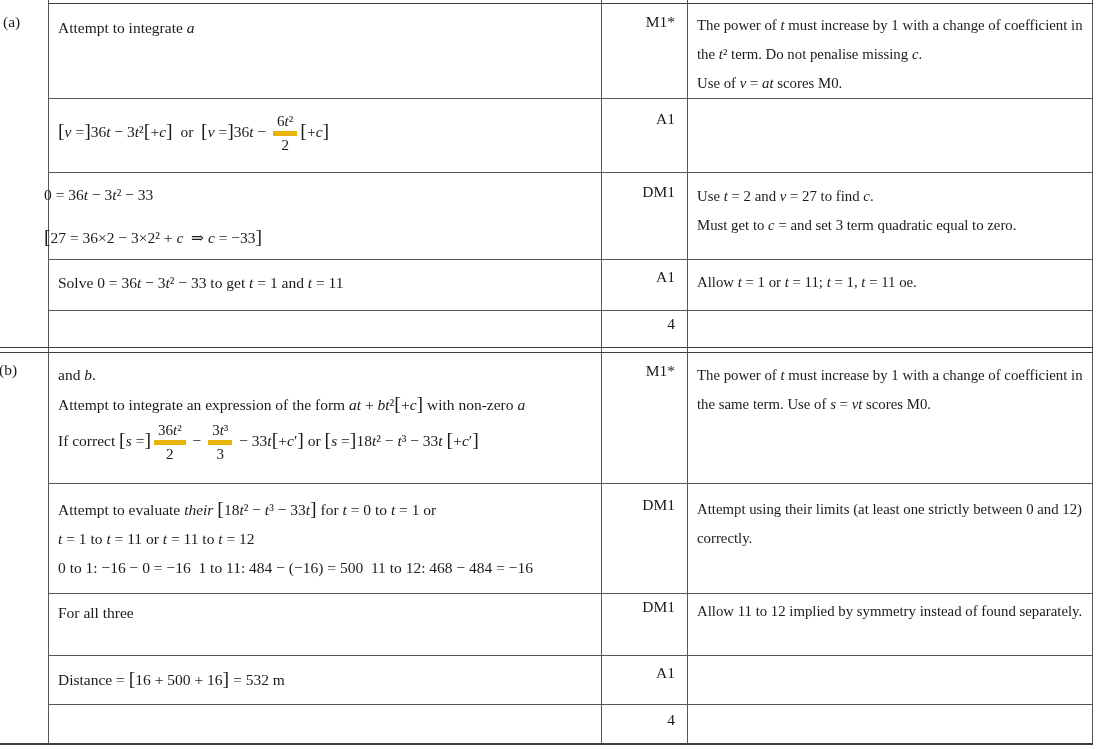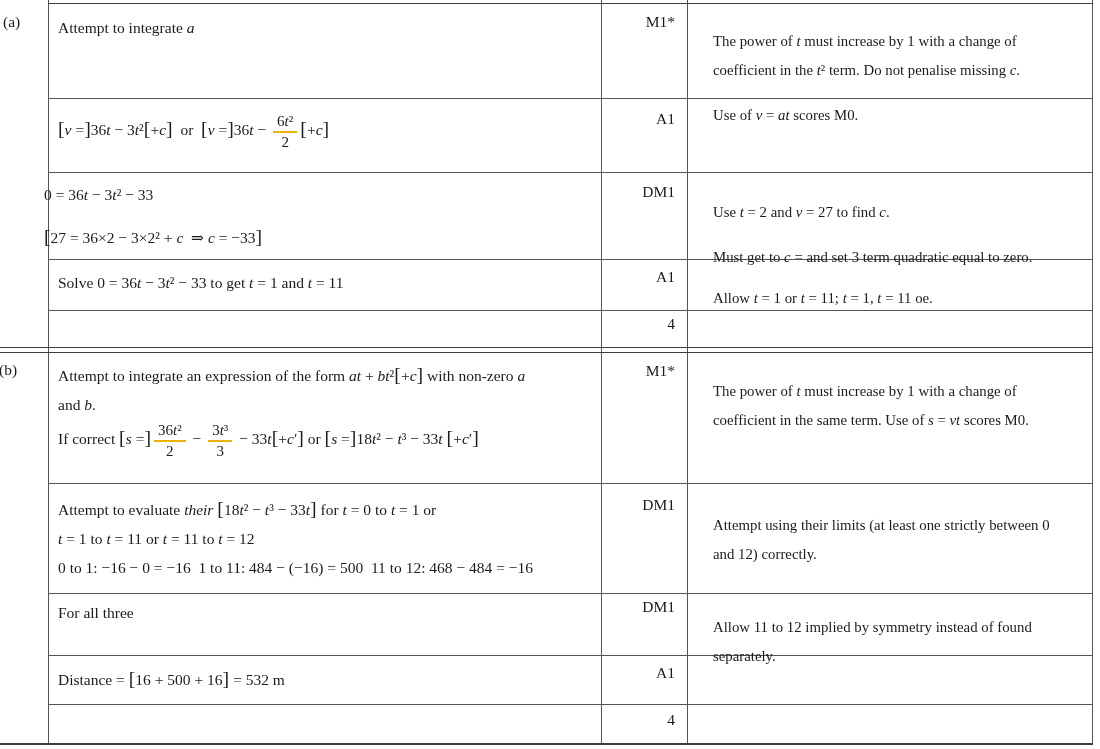--- a/index.html
+++ b/index.html
@@ -6,26 +6,26 @@
   .screen{
     position:relative;width:1100px;height:749px;background:#fff;overflow:hidden;
     font-family:"Liberation Serif","DejaVu Serif",serif;color:#1b1b1b;
   }
   .vl{position:absolute;width:1px;background:#555;}
   .hl{position:absolute;height:1px;background:#555;}
   .hl.dark{background:#3f3f3f;}
   .cell{position:absolute;}
   .work{font-size:15.5px;line-height:29px;white-space:nowrap;}
   .note{font-size:14.8px;line-height:29px;width:388px;}
-  .note p{margin:16px;}
+  .note p{margin:0;}
   .mark{font-size:15.5px;font-weight:normal;width:75px;text-align:right;white-space:nowrap;}
   .part{font-size:15.5px;}
   .mathline{white-space:nowrap;}
   .frac{display:inline-block;vertical-align:middle;text-align:center;margin:0 3px;line-height:1.12;font-size:15px;}
-  .frac .num{display:block;border-bottom:2px solid #eab308;padding:0 4px 1px 4px;}
+  .frac .num{display:block;border-bottom:5px solid #eab308;padding:0 4px 1px 4px;}
   .frac .den{display:block;padding-top:1px;}
   .bk{font-size:1.28em;}
   i{font-style:italic;}
 </style>
 </head>
 <body>
 
 <div class="screen">
 
   <div class="vl" style="left:48px;top:0;height:744px;"></div>
@@ -73,22 +73,22 @@
 
   <div class="cell work" style="left:58px;top:268px;text-align:right;">Solve 0 = 36<i>t</i> − 3<i>t</i>² − 33 to get <i>t</i> = 1 and <i>t</i> = 11</div>
   <div class="cell mark" style="left:600px;top:268px;">A1</div>
   <div class="cell note" style="left:697px;top:268px;">
     <p>Allow <i>t</i> = 1 or <i>t</i> = 11; <i>t</i> = 1, <i>t</i> = 11 oe.</p>
   </div>
 
   <div class="cell mark" style="left:600px;top:315px;">4</div>
 
   <div class="cell work" style="left:58px;top:360px;">
+    <div>and <i>b</i>.</div>
     <div>Attempt to integrate an expression of the form <i>at</i> + <i>bt</i>²<span class="bk">[</span>+<i>c</i><span class="bk">]</span> with non-zero <i>a</i></div>
-    <div>and <i>b</i>.</div>
     <div class="mathline" style="margin-top:3px;">
       <span>If correct <span class="bk">[</span><i>s</i> =<span class="bk">]</span></span><span class="frac"><span class="num">36<i>t</i>²</span><span class="den">2</span></span><span> − </span><span class="frac"><span class="num">3<i>t</i>³</span><span class="den">3</span></span><span> − 33<i>t</i><span class="bk">[</span>+<i>c</i>′<span class="bk">]</span> or <span class="bk">[</span><i>s</i> =<span class="bk">]</span>18<i>t</i>² − <i>t</i>³ − 33<i>t</i> <span class="bk">[</span>+<i>c</i>′<span class="bk">]</span></span>
     </div>
   </div>
   <div class="cell mark" style="left:600px;top:362px;">M1*</div>
   <div class="cell note" style="left:697px;top:361px;">
     <p>The power of <i>t</i> must increase by 1 with a change of coefficient in the same term. Use of  <i>s</i> = <i>vt</i>  scores M0.</p>
   </div>
 
   <div class="cell work" style="left:58px;top:494px;">

